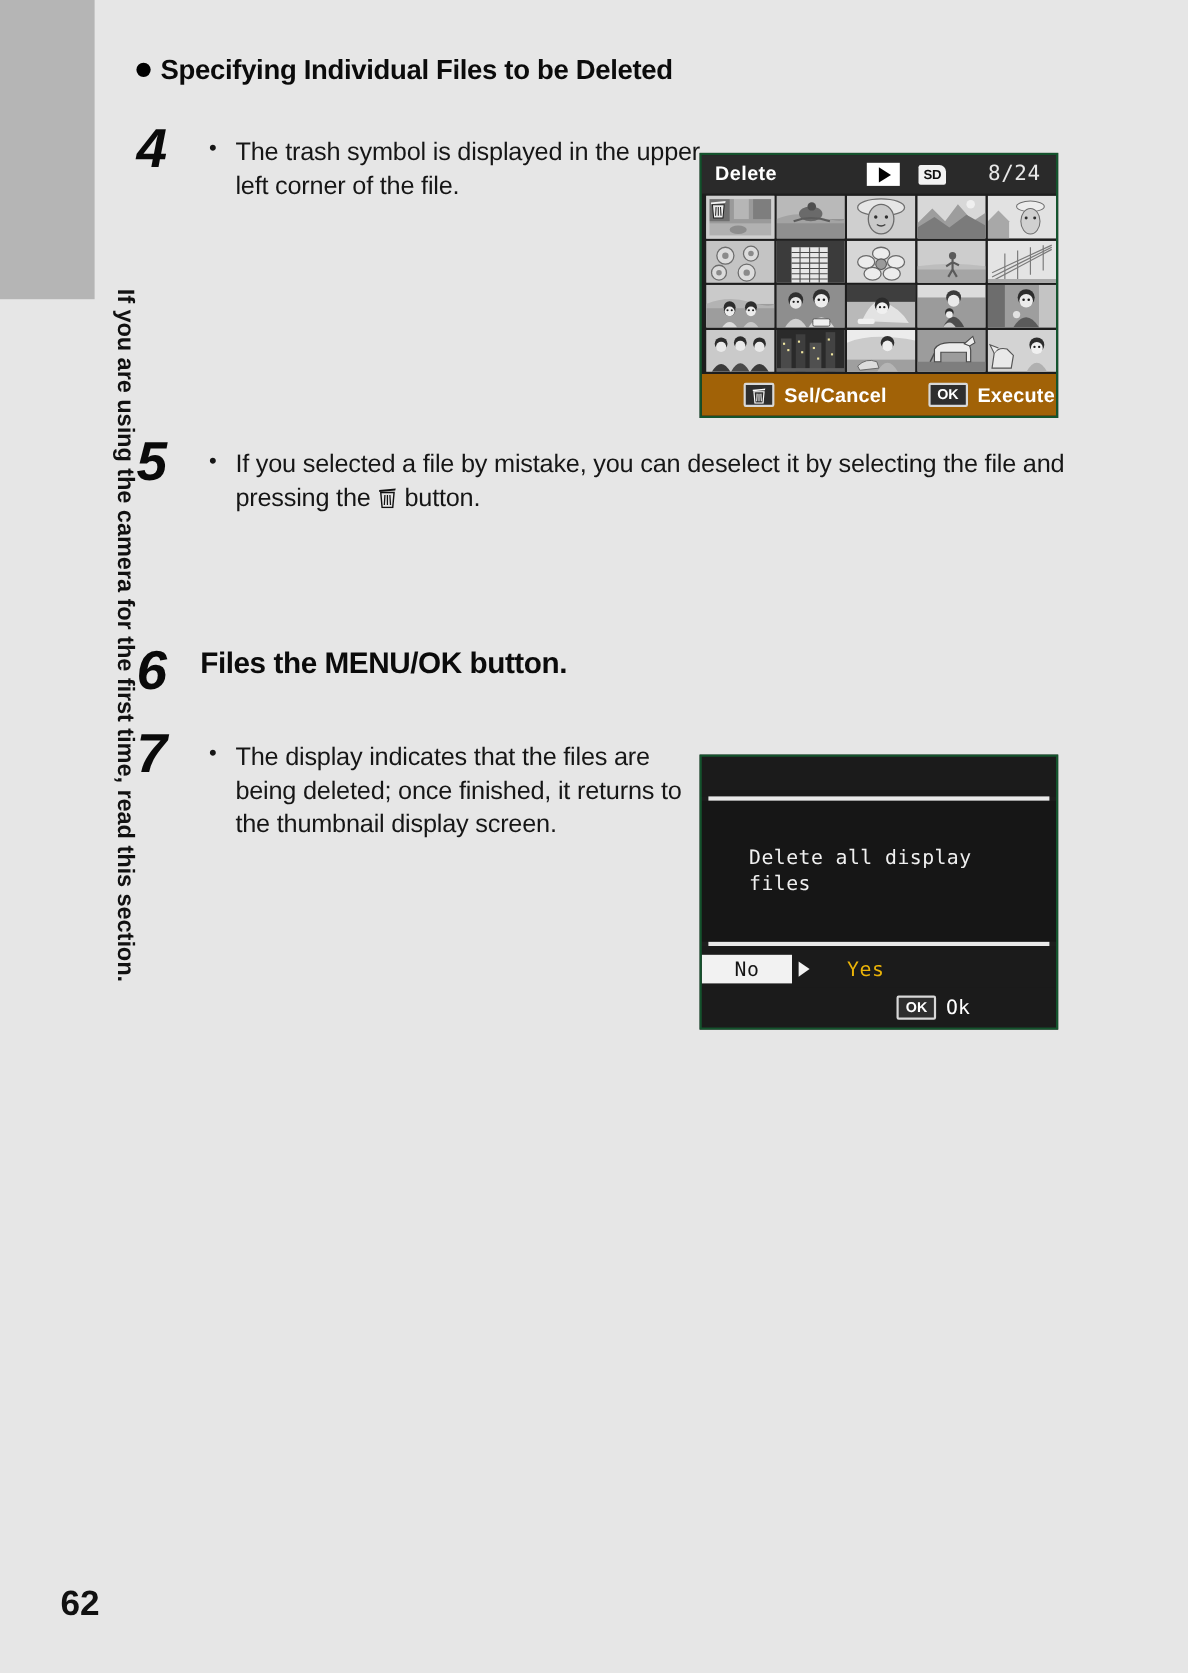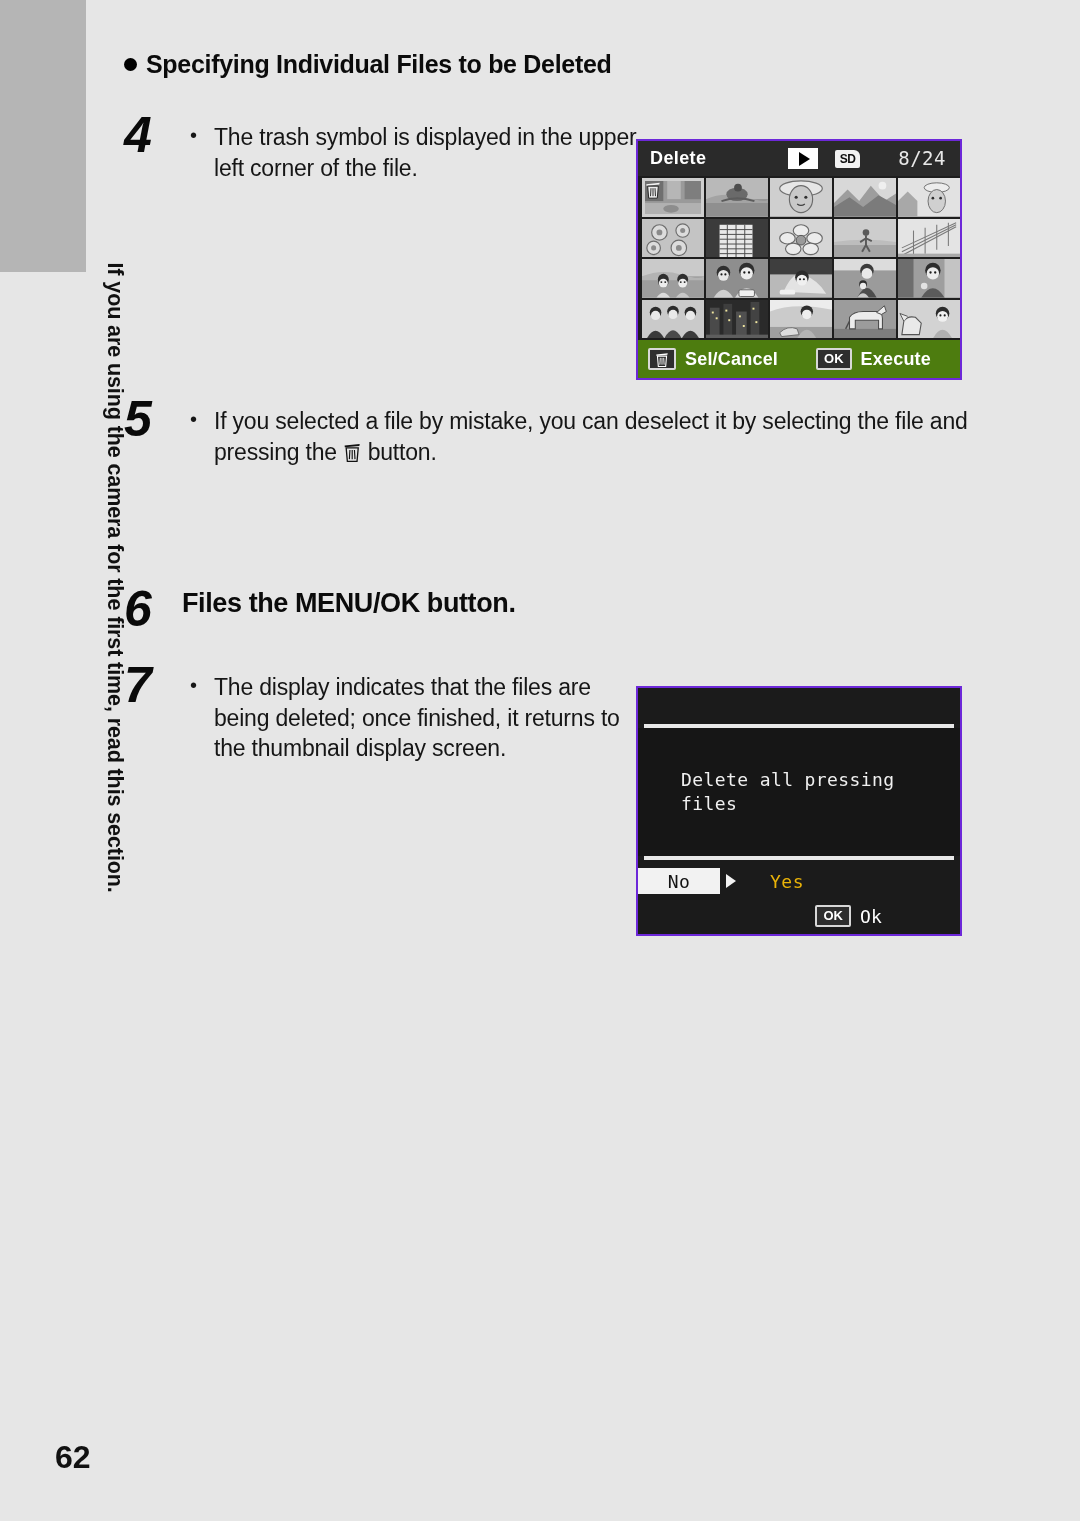--- a/index.html
+++ b/index.html
@@ -125,21 +125,21 @@
     height: 0.92em;
     vertical-align: -0.12em;
     position: relative;
   }
   .trash-glyph svg { display: block; width: 100%; height: 100%; }
 
   
   .cam-screen {
     position: absolute;
     background: #1d1d1d;
-    border: 2px solid #6d28d9;
+    border: 2px solid #14532d;
     box-sizing: border-box;
     color: #fff;
     font-family: "DejaVu Sans Mono", monospace;
     overflow: hidden;
   }
 
   
   #delete-screen {
     left: 636px;
     top: 139px;
@@ -234,23 +234,24 @@
     height: 19px;
     z-index: 4;
   }
 
   #delete-footer {
     position: absolute;
     left: 0;
     bottom: 0;
     width: 100%;
     height: 38px;
-    background: #4d7c0f;
+    background: #a16207;
     display: flex;
     align-items: center;
+    padding-left: 28px;
   }
   .keycap {
     border: 2px solid #d8d8d8;
     background: #2e2e2e;
     color: #fff;
     font-family: "Liberation Sans", sans-serif;
     font-weight: bold;
     font-size: 13px;
     padding: 1px 6px;
     line-height: 1.25;
@@ -768,21 +769,21 @@
 <div class="cam-screen" id="confirm-screen">
 
   <div id="confirm-topbar"></div>
   <div class="rule-line"></div>
 
   <div id="confirm-message-area">
     <div id="confirm-message-row">
       <span id="alert-icon">
         <span class="bar"></span><span class="dot"></span>
       </span>
-      <span id="confirm-message-text">Delete all pressing
+      <span id="confirm-message-text">Delete all display
 files</span>
     </div>
   </div>
 
   <div class="rule-line"></div>
 
   <div id="confirm-choices">
     <span id="choice-no">No</span>
     <span id="choice-arrow"></span>
     <span id="choice-yes">Yes</span>

